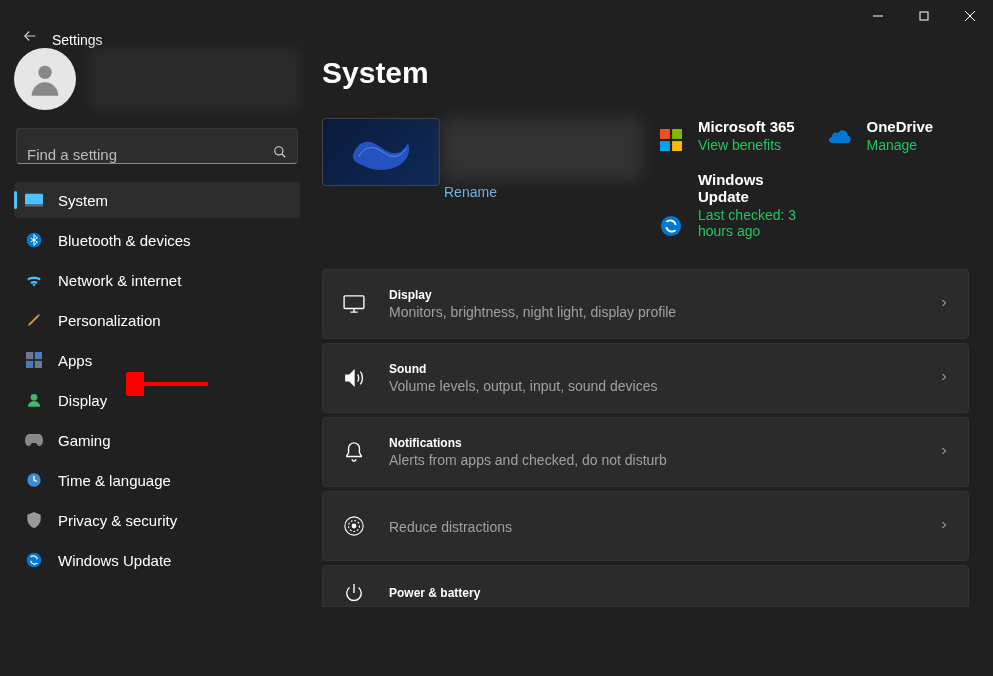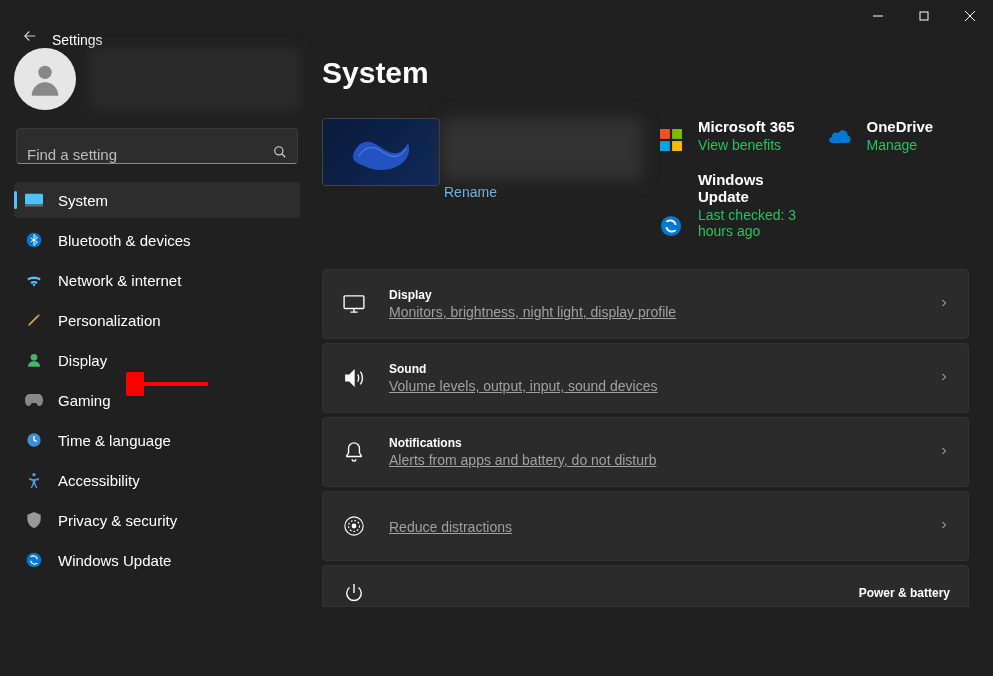--- a/index.html
+++ b/index.html
@@ -44,26 +44,26 @@
     .tile { display: flex; gap: 14px; align-items: flex-end; }
     .tile-icon { width: 24px; height: 24px; margin-top: 2px; flex-shrink: 0; }
     .tile-title { font-size: 15px; font-weight: 600; color: #ffffff; }
     .tile-sub { font-size: 14px; color: #22c55e; margin-top: 2px; }
     
     .settings-list { display: flex; flex-direction: column; gap: 4px; }
     .settings-row { background: #2b2b2b; border: 1px solid #333; border-radius: 4px; padding: 14px 18px; display: flex; align-items: center; cursor: pointer; min-height: 70px; }
     .row-icon { width: 26px; height: 26px; margin-right: 22px; color: #ffffff; display: flex; align-items: center; justify-content: center; }
     .row-text { flex: 1; }
     .row-title { font-size: 12px; color: #ffffff; font-weight: bold; }
-    .row-sub { font-size: 14px; color: #a0a0a0; margin-top: 2px; text-decoration: underline; }
+    .row-sub { font-size: 14px; color: #a0a0a0; margin-top: 2px; }
     .chevron { color: #cccccc; }
     
     .arrow-annotation { position: absolute; left: 126px; top: 372px; pointer-events: none; }
     
-    .row-half { background: #2b2b2b; border: 1px solid #333; border-top-left-radius: 4px; border-top-right-radius: 4px; padding: 14px 18px 0 18px; display: flex; align-items: center; min-height: 36px; cursor: pointer; text-align: right; }
+    .row-half { background: #2b2b2b; border: 1px solid #333; border-top-left-radius: 4px; border-top-right-radius: 4px; padding: 14px 18px 0 18px; display: flex; align-items: center; min-height: 36px; cursor: pointer; }
   </style>
 </head>
 <body>
 
 <div class="titlebar">
   <div class="back-btn">
     <svg width="18" height="18" viewBox="0 0 24 24" fill="none" stroke="currentColor" stroke-width="1.5">
         <path d="M19 12H5M11 18l-6-6 6-6"></path>
       </svg>
   </div>
@@ -142,20 +142,31 @@
         <span class="nav-icon">
           <svg width="16" height="16" viewBox="0 0 24 24">
               <path d="M3 21l3-1 13-13-2-2L4 18l-1 3z" fill="#c99a5b"></path>
               <path d="M17 5l2 2 2-2-2-2-2 2z" fill="#888"></path>
             </svg>
         </span>
         <span>Personalization</span>
       </div>
       <div class="nav-item">
         <span class="nav-icon">
+          <svg width="16" height="16" viewBox="0 0 20 20">
+              <rect x="0" y="0" width="9" height="9" fill="#6b7a8f"></rect>
+              <rect x="11" y="0" width="9" height="9" fill="#4a7bbf"></rect>
+              <rect x="0" y="11" width="9" height="9" fill="#4a7bbf"></rect>
+              <rect x="11" y="11" width="9" height="9" fill="#6b7a8f"></rect>
+            </svg>
+        </span>
+        <span>Apps</span>
+      </div>
+      <div class="nav-item">
+        <span class="nav-icon">
           <svg width="16" height="16" viewBox="0 0 24 24" fill="#3fb968">
               <circle cx="12" cy="8" r="5"></circle>
               <path d="M3 22c0-5 4-8 9-8s9 3 9 8H3z"></path>
             </svg>
         </span>
         <span>Display</span>
       </div>
       <div class="nav-item">
         <span class="nav-icon">
           <svg width="18" height="12" viewBox="0 0 24 16" fill="#888">
@@ -165,29 +176,20 @@
         <span>Gaming</span>
       </div>
       <div class="nav-item">
         <span class="nav-icon">
           <svg width="16" height="16" viewBox="0 0 24 24">
               <circle cx="12" cy="12" r="10" fill="#3a8fd6"></circle>
               <path d="M12 6v6l4 2" stroke="#fff" stroke-width="2" fill="none"></path>
             </svg>
         </span>
         <span>Time &amp; language</span>
-      </div>
-      <div class="nav-item">
-        <span class="nav-icon">
-          <svg width="16" height="16" viewBox="0 0 24 24" fill="#4a9fe0">
-              <circle cx="12" cy="4" r="2.5"></circle>
-              <path d="M4 9l8 2 8-2-1 3-5 1v4l3 7h-2l-3-6-3 6H7l3-7v-4L5 12 4 9z"></path>
-            </svg>
-        </span>
-        <span>Accessibility</span>
       </div>
       <div class="nav-item">
         <span class="nav-icon">
           <svg width="14" height="16" viewBox="0 0 20 24" fill="#999">
               <path d="M10 0l10 4v6c0 6-4 12-10 14C4 22 0 16 0 10V4l10-4z"></path>
             </svg>
         </span>
         <span>Privacy &amp; security</span>
       </div>
       <div class="nav-item">
@@ -300,21 +302,21 @@
       </div>
 
       <div class="settings-row">
         <div class="row-icon">
           <svg width="20" height="22" viewBox="0 0 22 24" fill="none" stroke="currentColor" stroke-width="1.5">
               <path d="M11 2a6 6 0 0 0-6 6v5l-2 3v1h16v-1l-2-3V8a6 6 0 0 0-6-6zM9 20a2 2 0 0 0 4 0"></path>
             </svg>
         </div>
         <div class="row-text">
           <div class="row-title">Notifications</div>
-          <div class="row-sub">Alerts from apps and battery, do not disturb</div>
+          <div class="row-sub">Alerts from apps and checked, do not disturb</div>
         </div>
         <span class="chevron">
           <svg width="12" height="12" viewBox="0 0 24 24" fill="none" stroke="currentColor" stroke-width="2">
               <path d="M9 18l6-6-6-6"></path>
             </svg>
         </span>
       </div>
 
       <div class="settings-row">
         <div class="row-icon">

